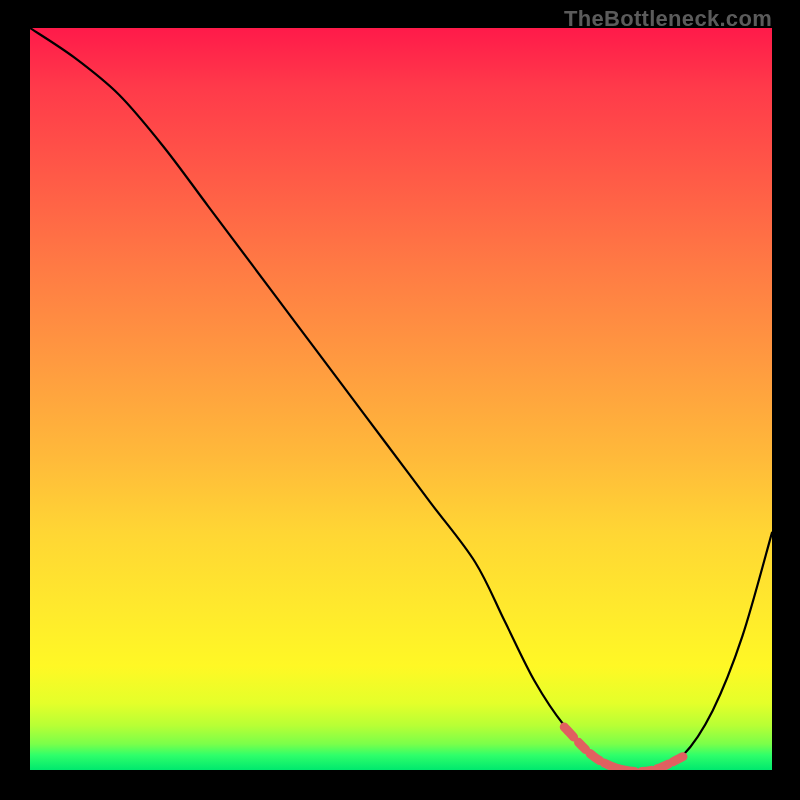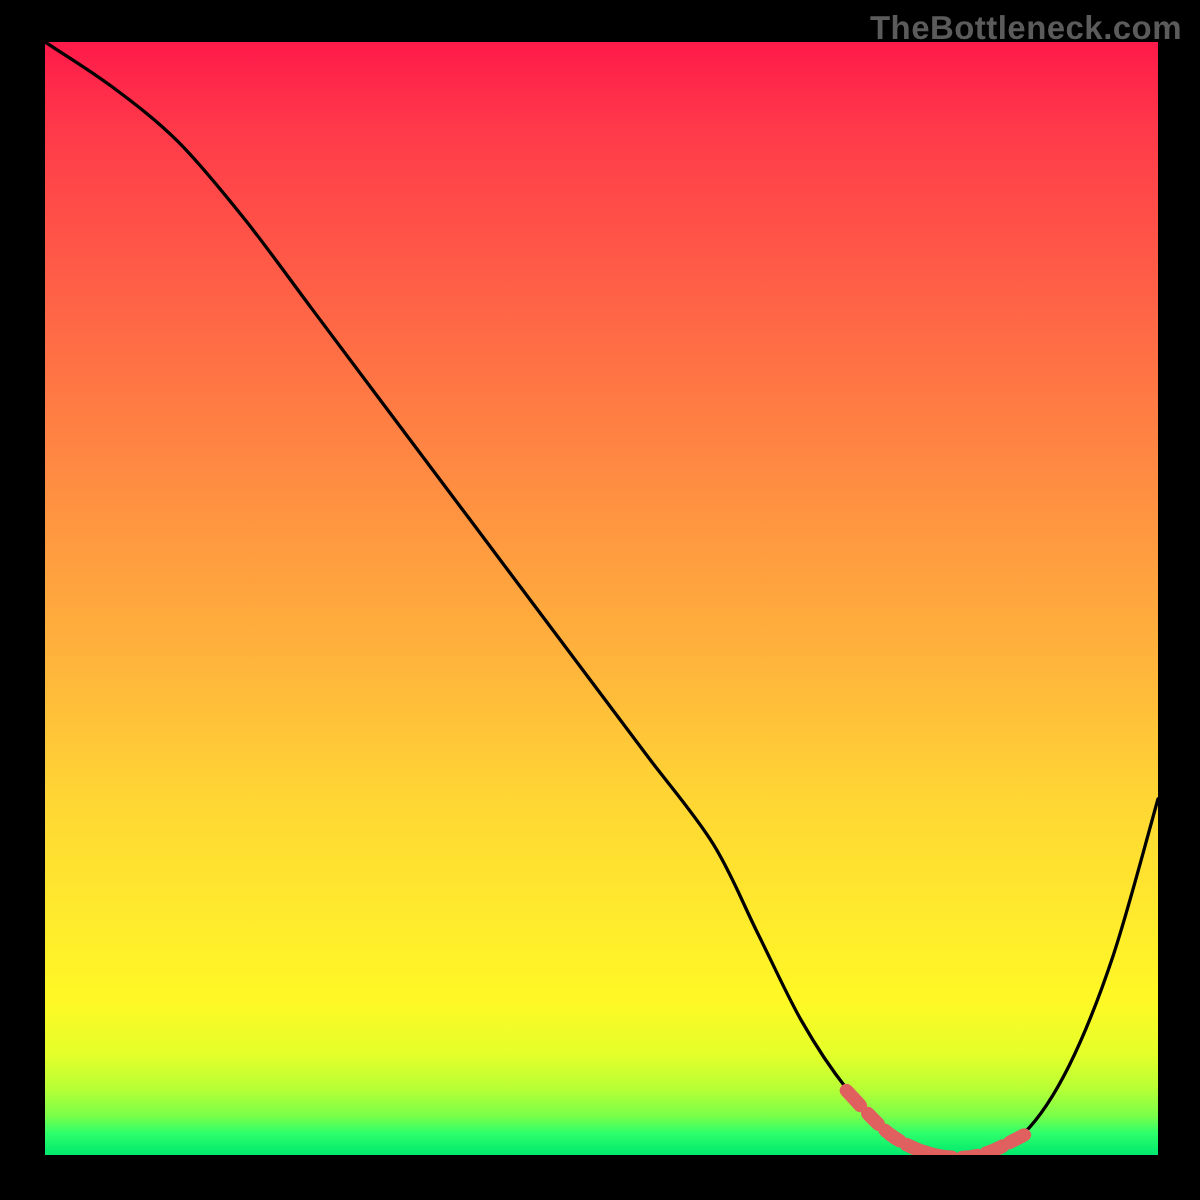--- a/index.html
+++ b/index.html
@@ -1,21 +1,21 @@
 <!DOCTYPE html>
 <html><head>
 <meta charset="utf-8">
 <style>
   * { margin: 0; padding: 0; box-sizing: border-box; }
   html, body { width: 800px; height: 800px; background: #000; font-family: Arial, sans-serif; }
   .container { position: relative; width: 800px; height: 800px; background: #000; }
   .watermark {
     position: absolute;
     top: 6px;
-    right: 12px;
+    right: 28px;
     color: #5b5b5b;
     font-size: 22px;
     font-weight: bold;
     letter-spacing: 0.3px;
     z-index: 10;
   }
   .plot-area {
     position: absolute;
     left: 30px;
     top: 28px;

